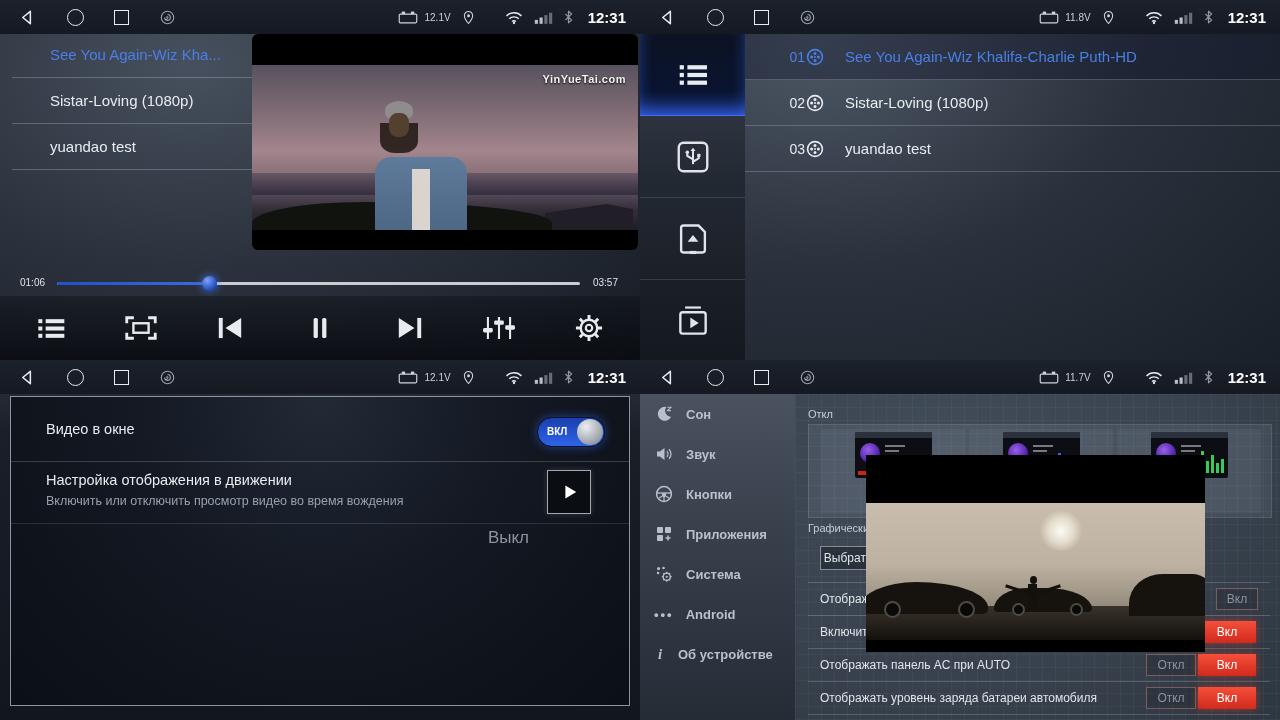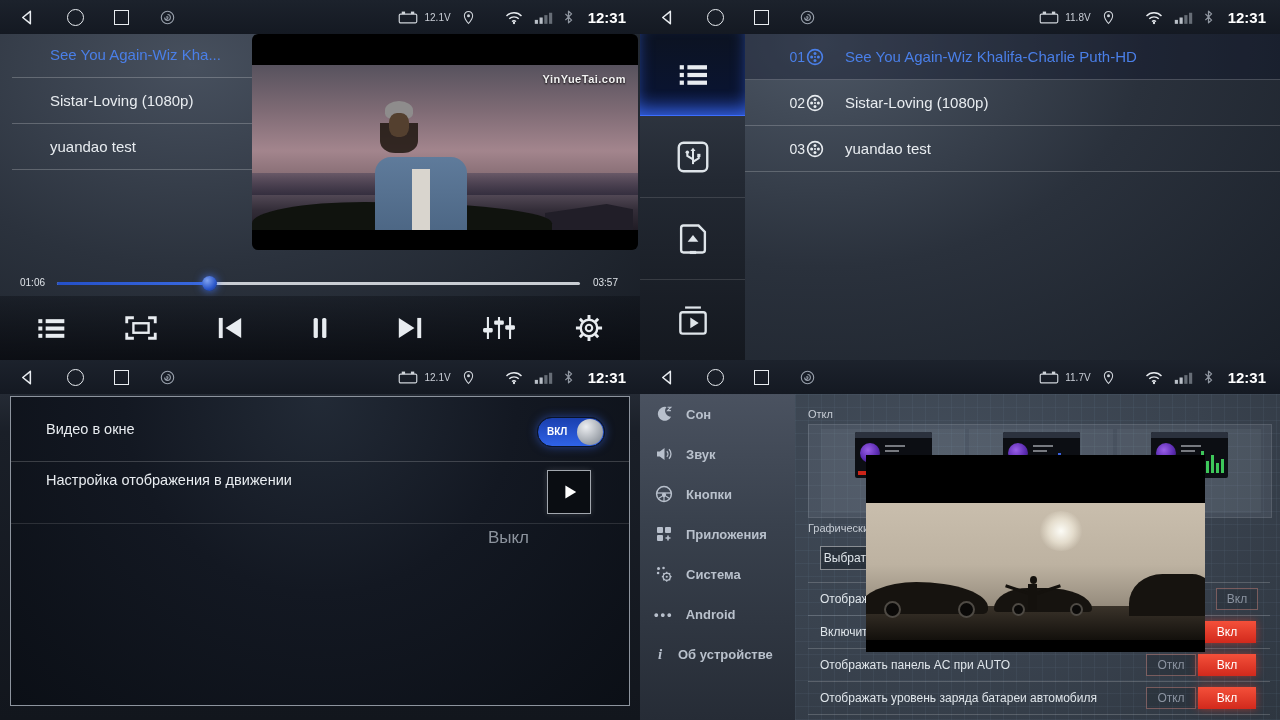--- a/index.html
+++ b/index.html
@@ -541,20 +541,21 @@
     <div class="bl-panel">
       <div class="bl-row1">
         <span class="bl-row1-label">Видео в окне</span>
         <div class="toggle-on">
           <span class="tog-label">ВКЛ</span>
           <span class="tog-knob"></span>
         </div>
       </div>
       <div class="bl-row2">
         <span class="bl-row2-title">Настройка отображения в движении</span>
+        <span class="bl-row2-sub">Включить или отключить просмотр видео во время вождения</span>
         <span class="bl-val">Выкл</span>
         <div class="bl-play">
           <svg width="24" height="24">
               <use href="#sym-play"></use>
             </svg>
         </div>
       </div>
     </div>
   </div>
 

